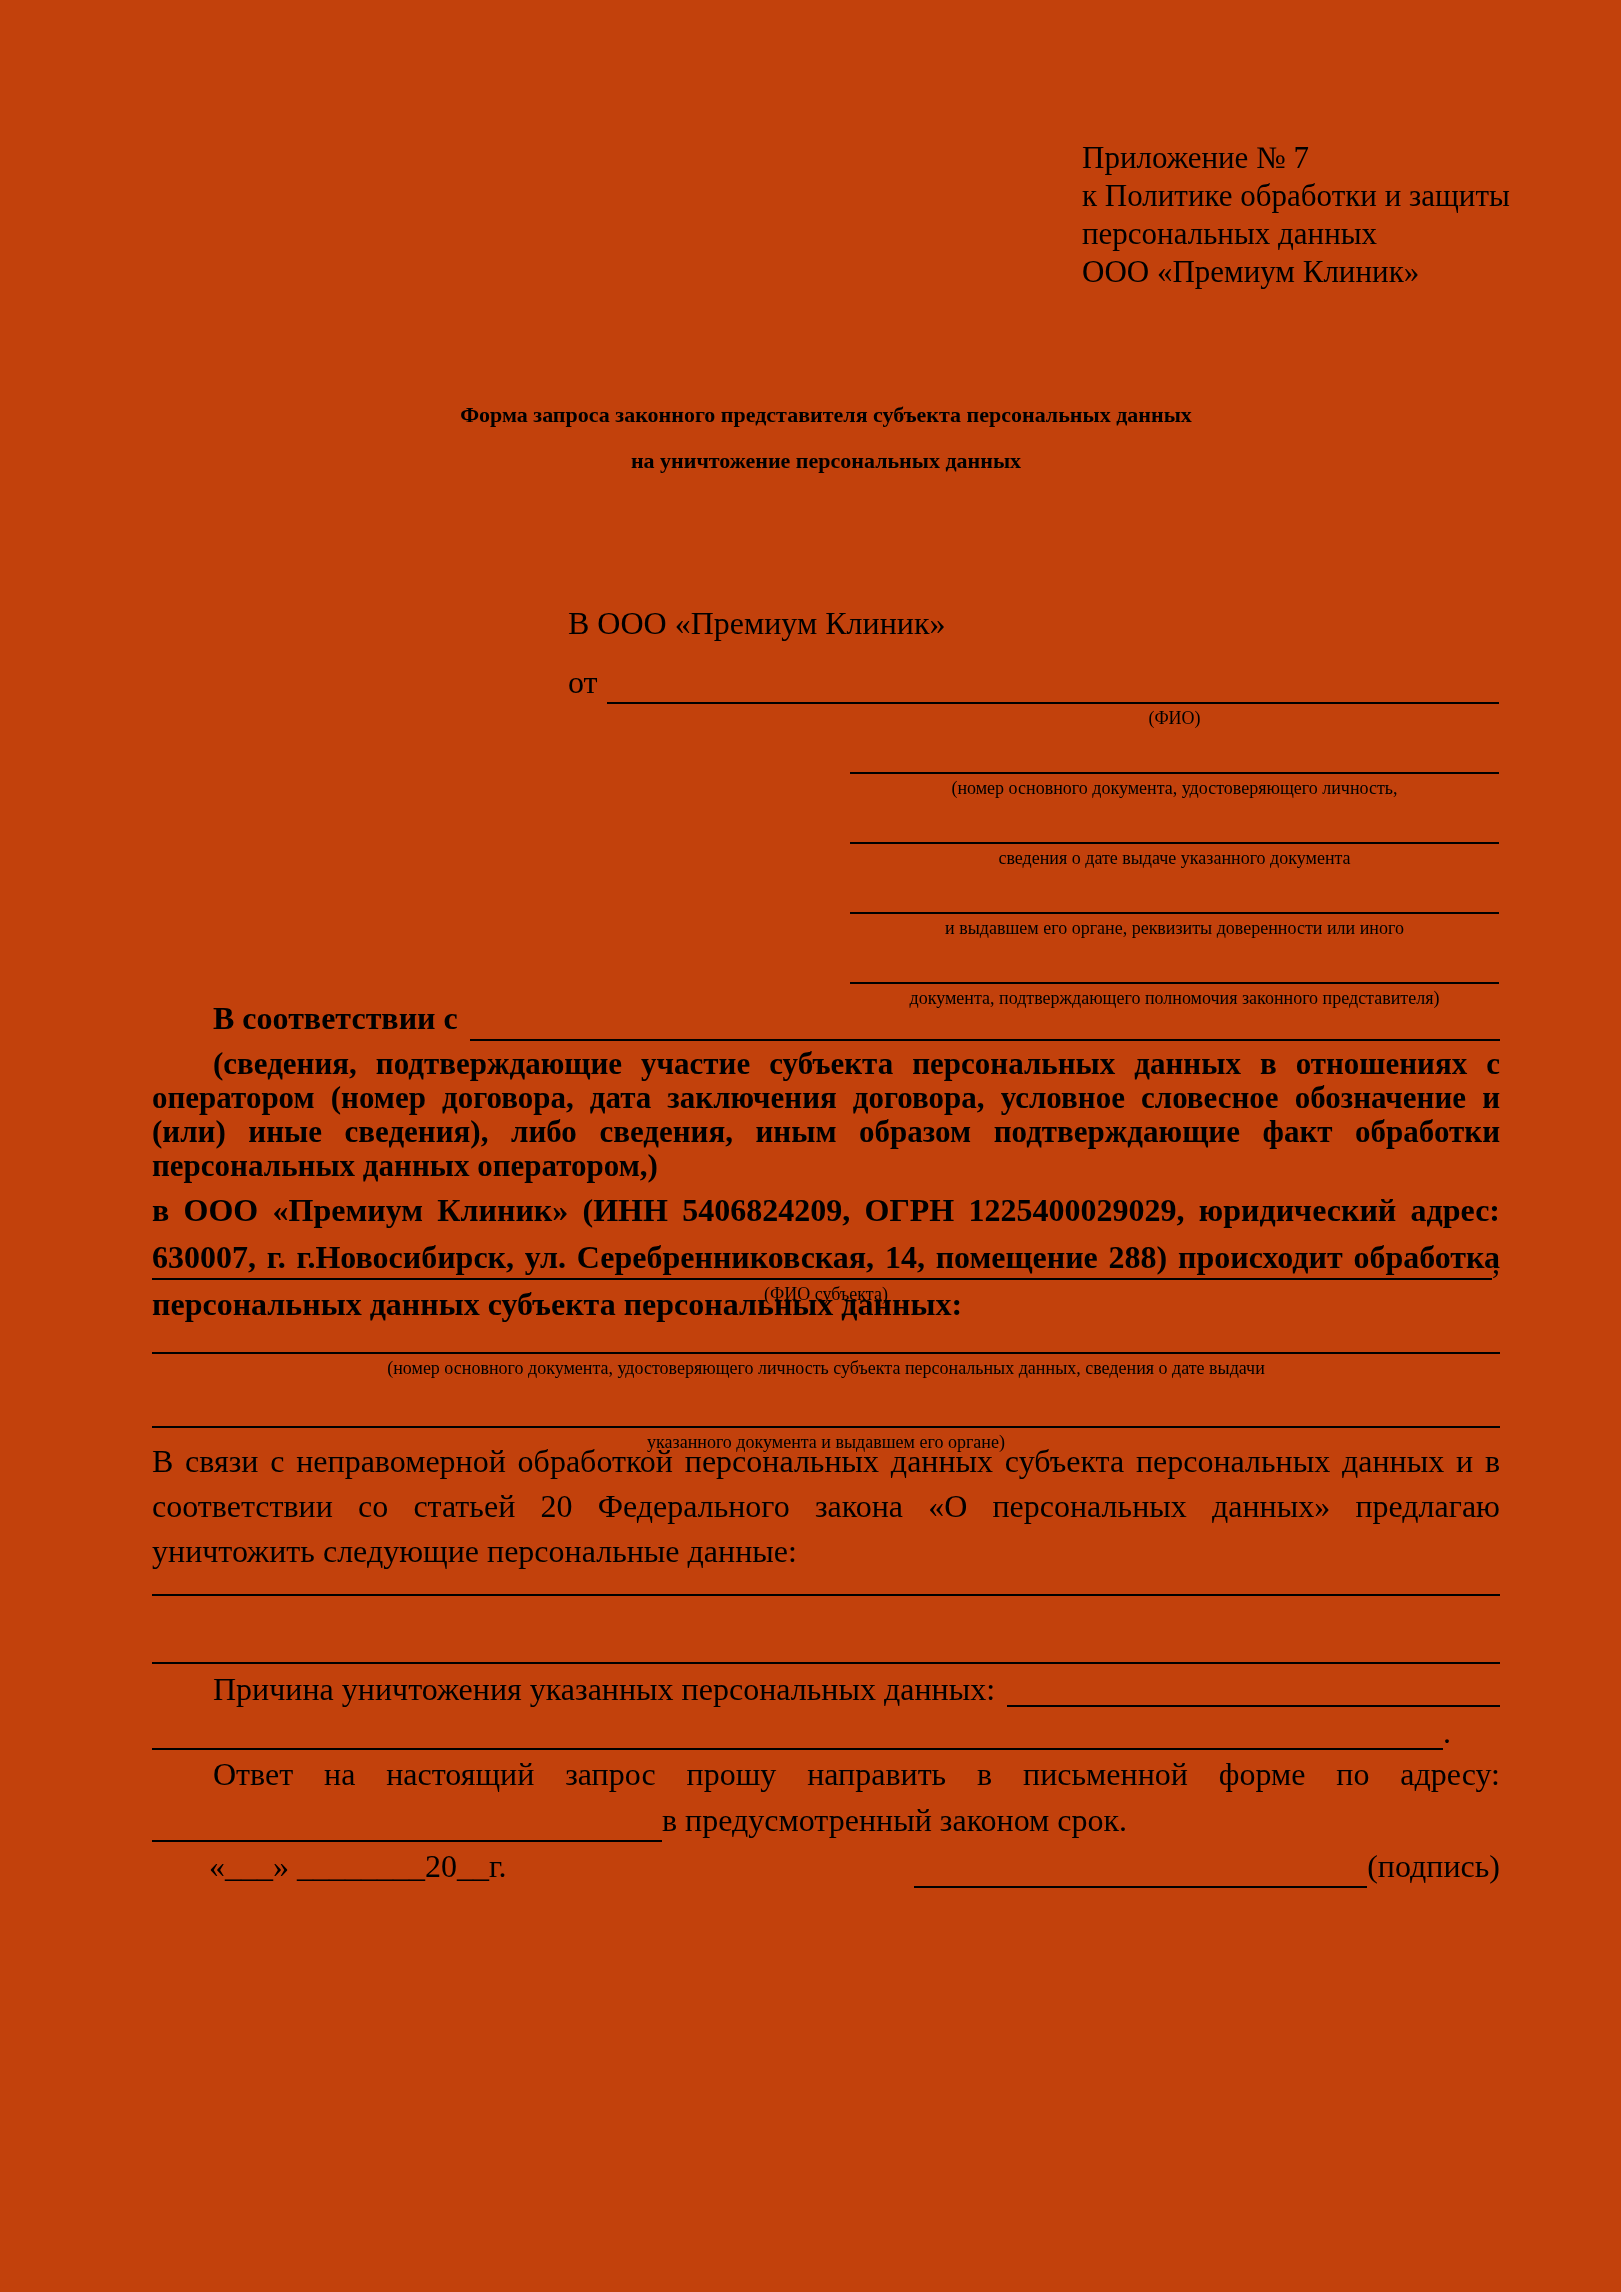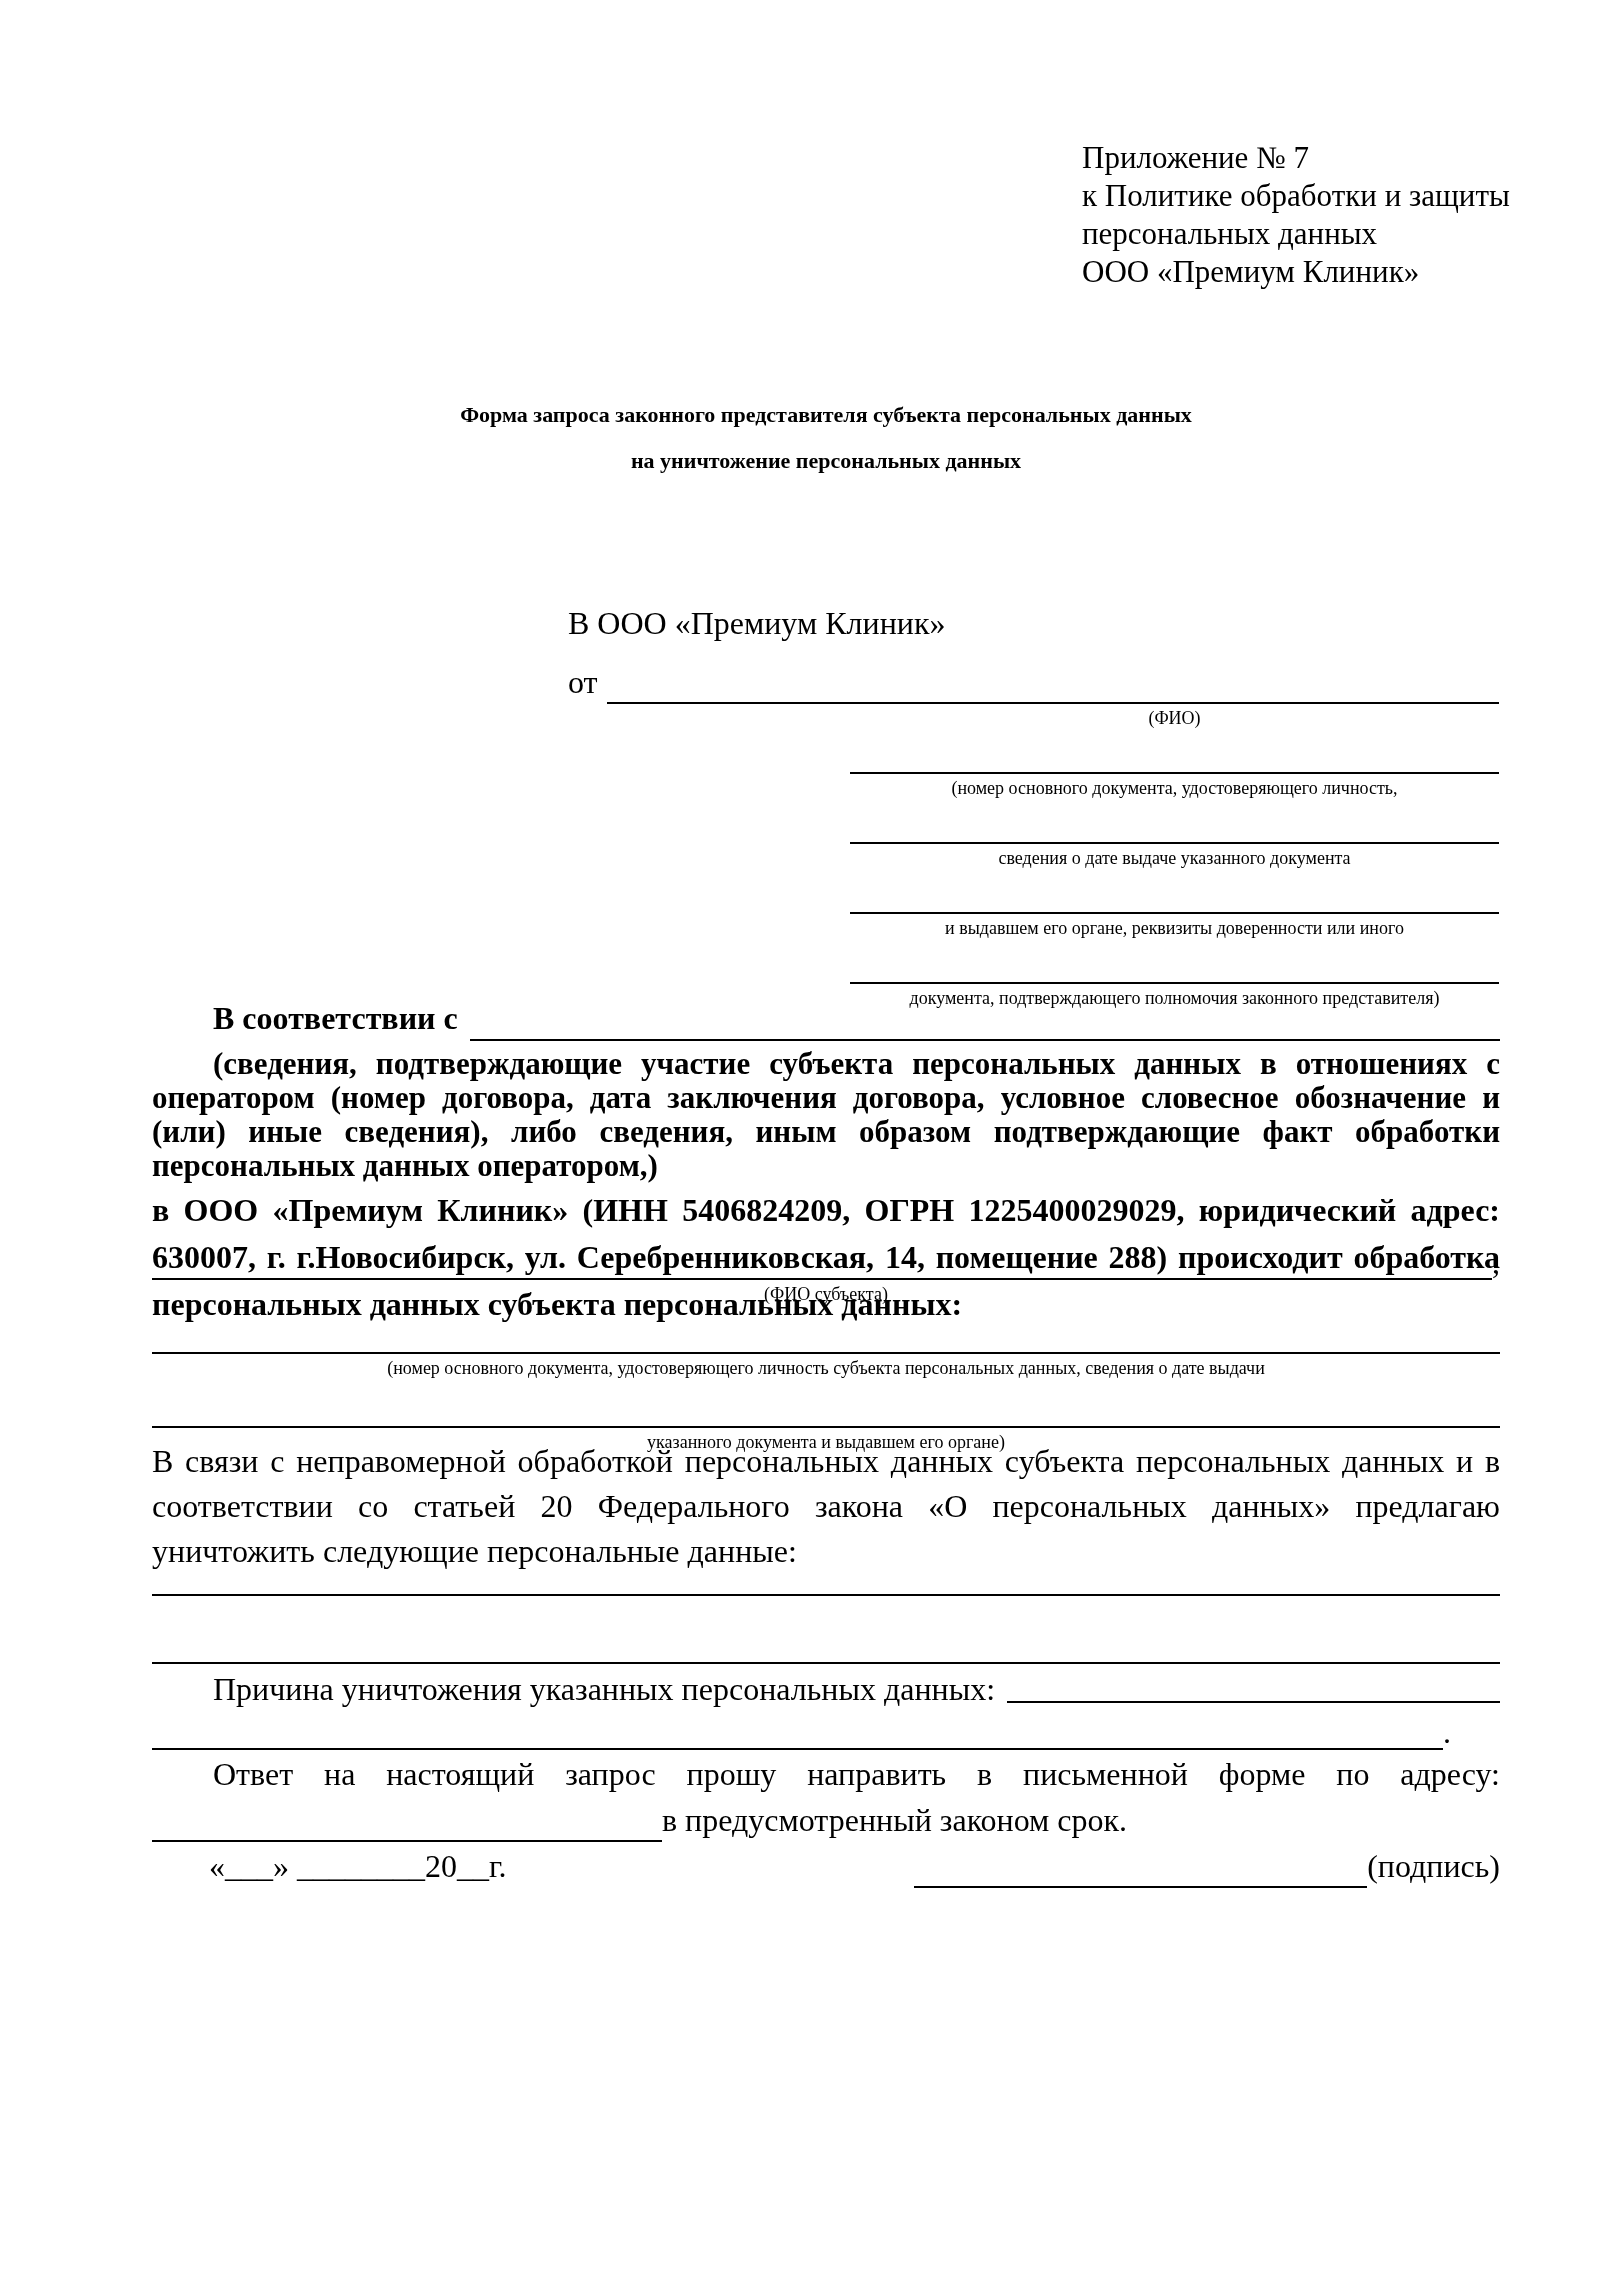--- a/index.html
+++ b/index.html
@@ -5,21 +5,21 @@
   html, body {
     margin: 0;
     padding: 0;
     background: #808080;
   }
   .page {
     position: relative;
     width: 1621px;
     height: 2293px;
     margin: 0 auto;
-    background: #ffffff;
+    background: #c2410c;
     color: #000000;
     font-family: "Liberation Serif", "DejaVu Serif", serif;
     font-size: 32px;
     overflow: hidden;
   }
   .abs { position: absolute; }
 
   
   .header-block {
     left: 1082px; top: 139px;
@@ -64,21 +64,21 @@
   .line-row .fill-line { height: 29px; }
   .line-row .after { line-height: 35px; }
   .blank-wide { border-bottom: 2.9px solid #000; height: 43px; }
 
   .sec-request { top: 1439px; }
   .sec-request .para { line-height: 45px; margin: 0; }
   .blank-1 { border-bottom: 2.9px solid #000; height: 17.6px; margin-top: 2px; }
   .blank-2 { border-bottom: 2.9px solid #000; height: 17.6px; margin-top: 49px; }
 
   .sec-reason { top: 1668px; }
-  .reason-row { display: flex; align-items: flex-start; }
+  .reason-row { display: flex; align-items: center; }
   .reason-row .lbl { padding-left: 61px; padding-right: 11.8px; line-height: 43px; white-space: nowrap; }
   .reason-row .fill-line { height: 33px; }
   .period-row { width: calc(100% - 49px); margin-top: 2px; }
   .period-row .fill-line { height: 35px; }
   .answer-para {
     margin: 2px 0 0 0; line-height: 45px;
     text-align: justify; text-align-last: justify; text-indent: 61px;
   }
   .answer-row { display: flex; align-items: flex-end; margin-top: 2px; }
   .answer-row .short-line { width: 510px; border-bottom: 2.9px solid #000; height: 33px; flex: none; }

